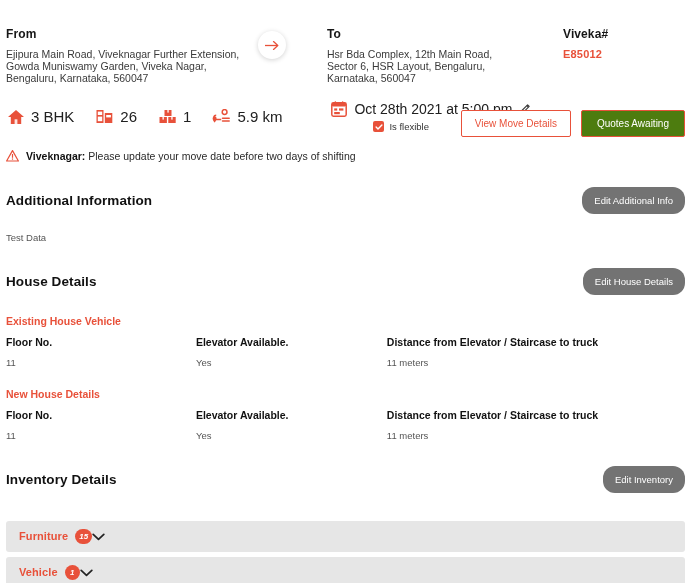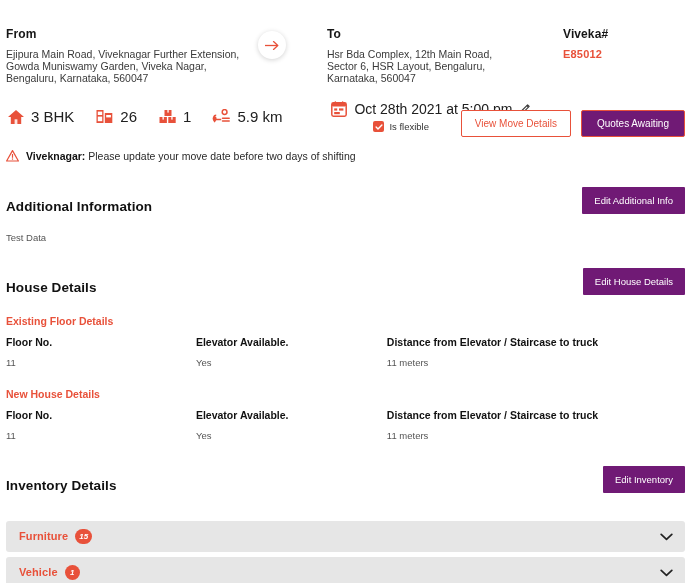--- a/index.html
+++ b/index.html
@@ -53,60 +53,60 @@
   }
   .flex-label { font-size: 9.5px; color: #333; }
 
   .btns { position: absolute; right: 0px; top: 8px; display: flex; align-items: center; }
   .btn-outline {
     border: 1px solid #E8513A; color: #E8513A; background: #fff;
     font-size: 10px; padding: 7px 13px; border-radius: 2px;
     white-space: nowrap; cursor: pointer;
   }
   .btn-solid {
-    border: 1px solid #E8513A; color: #fff; background: #701a75;
+    border: 1px solid #E8513A; color: #fff; background: #4d7c0f;
     font-size: 10px; padding: 7px 15px; border-radius: 2px;
     margin-left: 10px; white-space: nowrap; cursor: pointer;
   }
 
   
   .disclaimer { display: flex; align-items: center; margin-top: 18px; }
   .disclaimer .warn { margin-right: 7px; display: flex; }
   .disclaimer-text { font-size: 10.5px; color: #2a2a2a; }
   .disclaimer-text b { font-weight: bold; color: #111; }
 
   
   .section-head {
-    display: flex; align-items: flex-end; justify-content: space-between;
+    display: flex; align-items: center; justify-content: space-between;
     margin-top: 25px;
     gap: 24px;
   }
   .section-title { font-size: 13.5px; font-weight: bold; color: #111; letter-spacing: .1px; }
   .btn-black {
-    background: #701a75; color: #ffffff; border: none;
-    font-size: 9.5px; padding: 8px 12px; border-radius: 1px;
+    background: #737373; color: #ffffff; border: none;
+    font-size: 9.5px; padding: 8px 12px; border-radius: 12px;
     white-space: nowrap; cursor: pointer;
   }
   .plain-text { font-size: 9.5px; color: #555; margin-top: 18px; }
 
   .sub-head { font-size: 10.5px; font-weight: bold; color: #E8513A; margin-top: 20px; }
 
   .detail-grid { display: flex; margin-top: 9px; gap: 14px; }
   .dcol-1 { width: 177px; }
   .dcol-2 { width: 178px; }
   .dcol-3 { width: 300px; }
   .dlabel { font-size: 10.5px; font-weight: bold; color: #111; }
   .dvalue { font-size: 9.5px; color: #555; margin-top: 9px; }
 
   
   .accordions { margin-top: 28px; }
   .acc-row {
     background: #e6e6e6; border-radius: 3px;
     height: 31px; margin-bottom: 5px;
-    display: flex; align-items: center; justify-content: space-between;
+    display: flex; align-items: center; 
     padding: 0 12px 0 13px; cursor: pointer;
   }
   .acc-left { display: flex; align-items: center; }
   .acc-label { font-size: 11px; font-weight: bold; color: #E8513A; letter-spacing: .1px; }
   .badge {
     min-width: 15px; height: 15px; border-radius: 8px; background: #E8513A;
     color: #fff; font-size: 8px; font-weight: bold;
     display: inline-flex; align-items: center; justify-content: center;
     padding: 0 4px; margin-left: 7px; font-style: italic;
   }
@@ -243,21 +243,21 @@
     <div class="section-title">Additional Information</div>
     <button class="btn-black">Edit Additional Info</button>
   </div>
   <div class="plain-text">Test Data</div>
 
   <div class="section-head">
     <div class="section-title">House Details</div>
     <button class="btn-black">Edit House Details</button>
   </div>
 
-  <div class="sub-head">Existing Floor Details</div>
+  <div class="sub-head">Existing House Vehicle</div>
   <div class="detail-grid">
     <div class="dcol-1">
       <div class="dlabel">Floor No.</div>
       <div class="dvalue">11</div>
     </div>
     <div class="dcol-2">
       <div class="dlabel">Elevator Available.</div>
       <div class="dvalue">Yes</div>
     </div>
     <div class="dcol-3">

